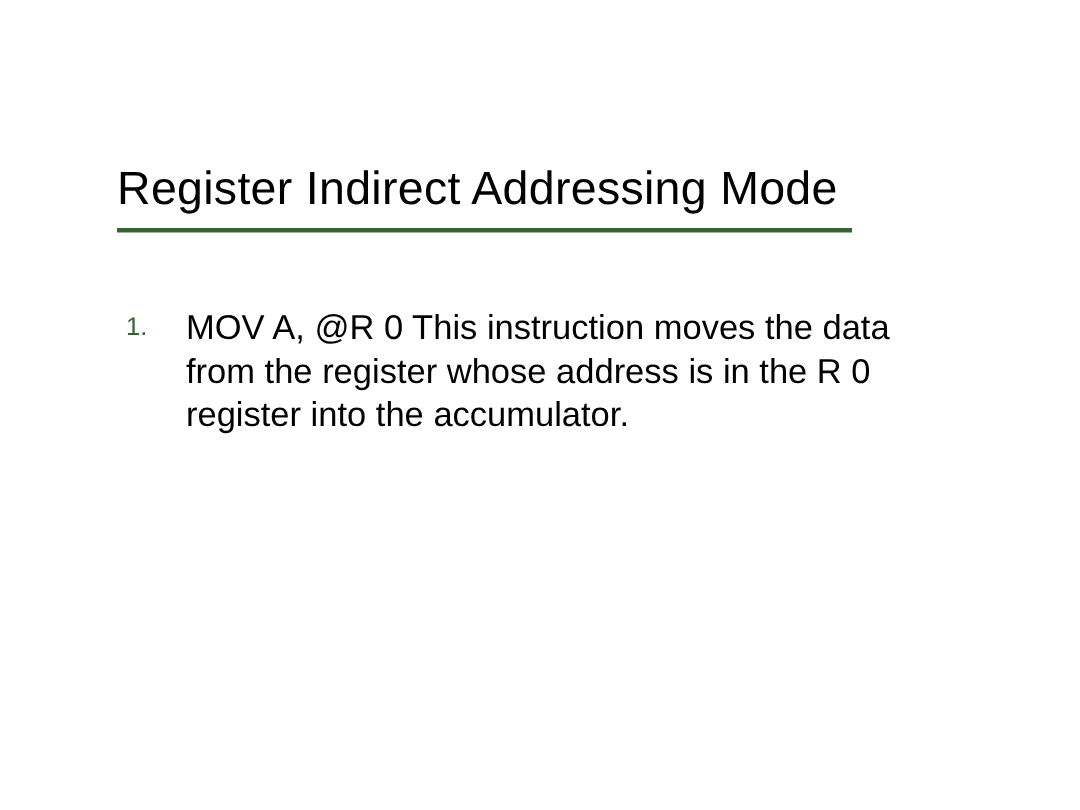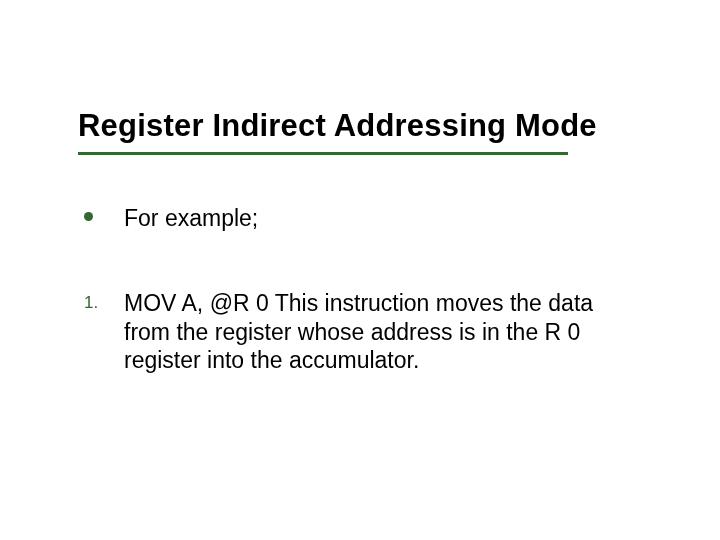--- a/index.html
+++ b/index.html
@@ -16,21 +16,21 @@
     position: relative;
     width: 720px;
     height: 540px;
     box-sizing: border-box;
   }
   .title {
     position: absolute;
     left: 78px;
     top: 108px;
     font-size: 31px;
-    font-weight: bold;
+    font-weight: normal;
     letter-spacing: 0.2px;
   }
   .underline {
     position: absolute;
     left: 78px;
     top: 152px;
     width: 490px;
     height: 3px;
     background: #336633;
   }
@@ -77,26 +77,20 @@
 </head>
 <body>
 
 <div class="slide">
 
   <div class="title">Register Indirect Addressing Mode</div>
   <div class="underline"></div>
 
   <div class="body">
 
-    <div class="item">
-      <div class="bullet-col">
-        <div class="bullet-dot"></div>
-      </div>
-      <div class="text-col">For example;</div>
-    </div>
 
     <div class="item">
       <div class="num-col">1.</div>
       <div class="text-col">MOV A, @R 0 This instruction moves the data from the register whose address is in the R 0 register into the accumulator.</div>
     </div>
 
   </div>
 
 </div>
 

